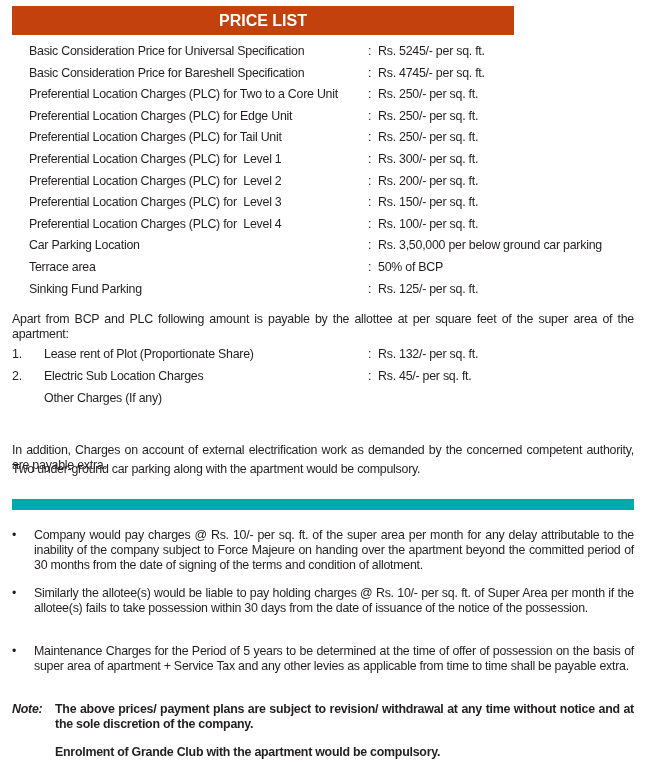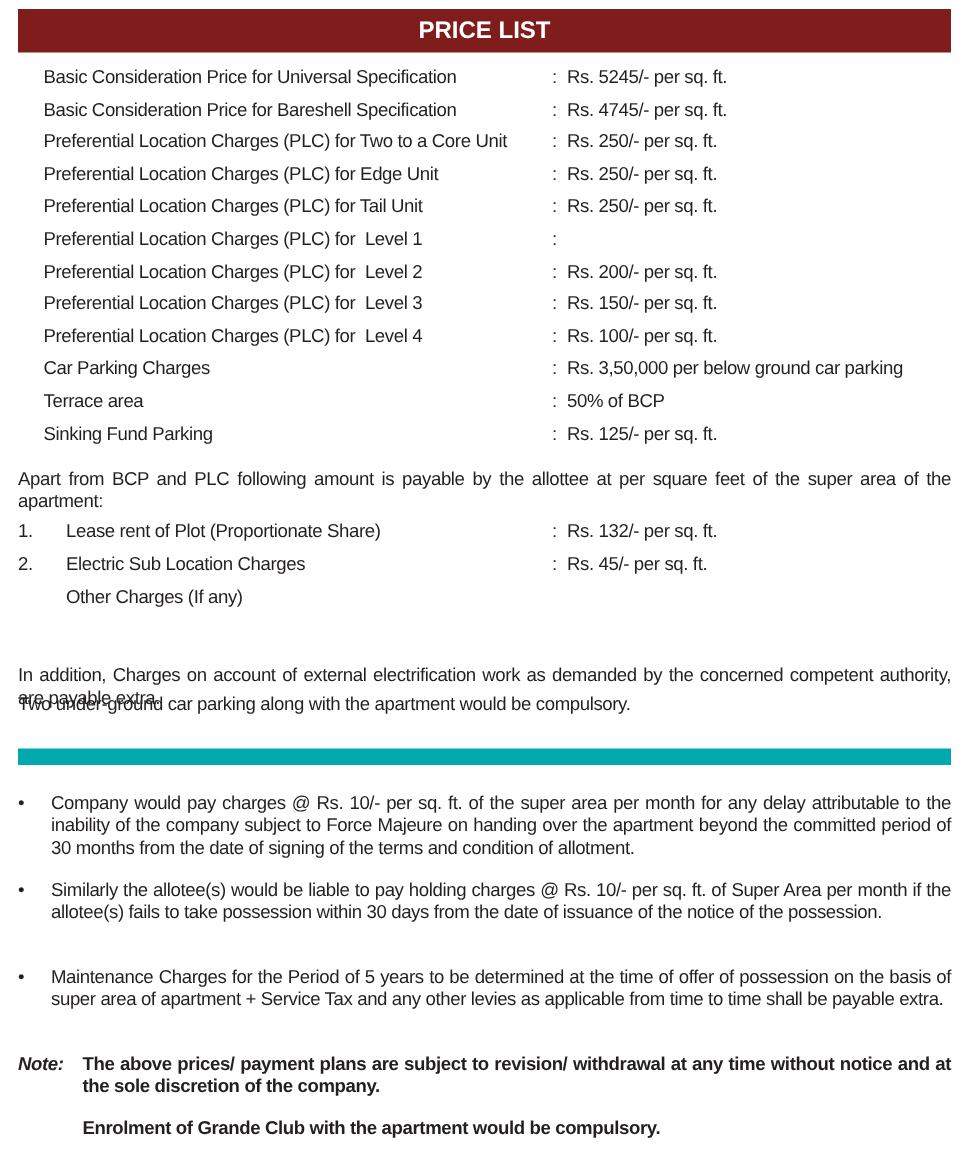--- a/index.html
+++ b/index.html
@@ -2,22 +2,22 @@
 <html><head>
 <meta charset="utf-8">
 <style>
   html, body { margin: 0; padding: 0; background: #ffffff; }
   body {
     width: 648px; height: 771px; overflow: hidden; position: relative;
     font-family: "Liberation Sans", sans-serif; color: #231f20;
     font-size: 12.4px; letter-spacing: -0.25px;
   }
   .header-bar {
-    position: absolute; left: 12px; top: 6px; width: 622px; height: 29px;
-    background: #7f1d1d; color: #ffffff; font-weight: bold; font-size: 16px;
+    position: absolute; left: 12px; top: 6px; width: 502px; height: 29px;
+    background: #c2410c; color: #ffffff; font-weight: bold; font-size: 16px;
     text-align: center; line-height: 29px; letter-spacing: 0;
   }
   .price-table { position: absolute; left: 12px; top: 41px; width: 622px; }
   .price-row { position: relative; height: 21.6px; line-height: 21.6px; }
   .price-row .lbl { position: absolute; left: 17px; white-space: pre; }
   .price-row .col { position: absolute; left: 356px; }
   .price-row .val { position: absolute; left: 366px; white-space: nowrap; }
   .para { position: absolute; left: 12px; width: 622px; line-height: 15px; text-align: justify; }
   .charge-row { position: absolute; left: 12px; width: 622px; height: 21px; line-height: 21px; }
   .charge-row .num { position: absolute; left: 0; }
@@ -63,38 +63,39 @@
     <span class="val">Rs. 250/- per sq. ft.</span>
   </div>
   <div class="price-row">
     <span class="lbl">Preferential Location Charges (PLC) for Tail Unit</span>
     <span class="col">:</span>
     <span class="val">Rs. 250/- per sq. ft.</span>
   </div>
   <div class="price-row">
     <span class="lbl">Preferential Location Charges (PLC) for  Level 1</span>
     <span class="col">:</span>
+    <span class="val">Rs. 300/- per sq. ft.</span>
   </div>
   <div class="price-row">
     <span class="lbl">Preferential Location Charges (PLC) for  Level 2</span>
     <span class="col">:</span>
     <span class="val">Rs. 200/- per sq. ft.</span>
   </div>
   <div class="price-row">
     <span class="lbl">Preferential Location Charges (PLC) for  Level 3</span>
     <span class="col">:</span>
     <span class="val">Rs. 150/- per sq. ft.</span>
   </div>
   <div class="price-row">
     <span class="lbl">Preferential Location Charges (PLC) for  Level 4</span>
     <span class="col">:</span>
     <span class="val">Rs. 100/- per sq. ft.</span>
   </div>
   <div class="price-row">
-    <span class="lbl">Car Parking Charges</span>
+    <span class="lbl">Car Parking Location</span>
     <span class="col">:</span>
     <span class="val">Rs. 3,50,000 per below ground car parking</span>
   </div>
   <div class="price-row">
     <span class="lbl">Terrace area</span>
     <span class="col">:</span>
     <span class="val">50% of BCP</span>
   </div>
   <div class="price-row">
     <span class="lbl">Sinking Fund Parking</span>

